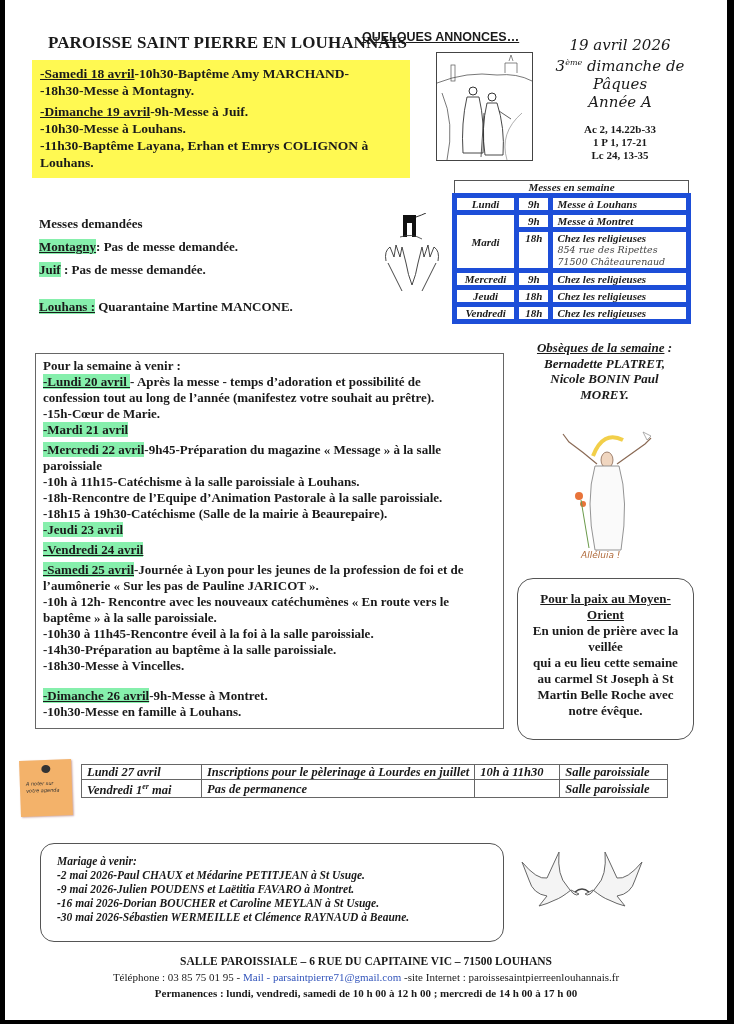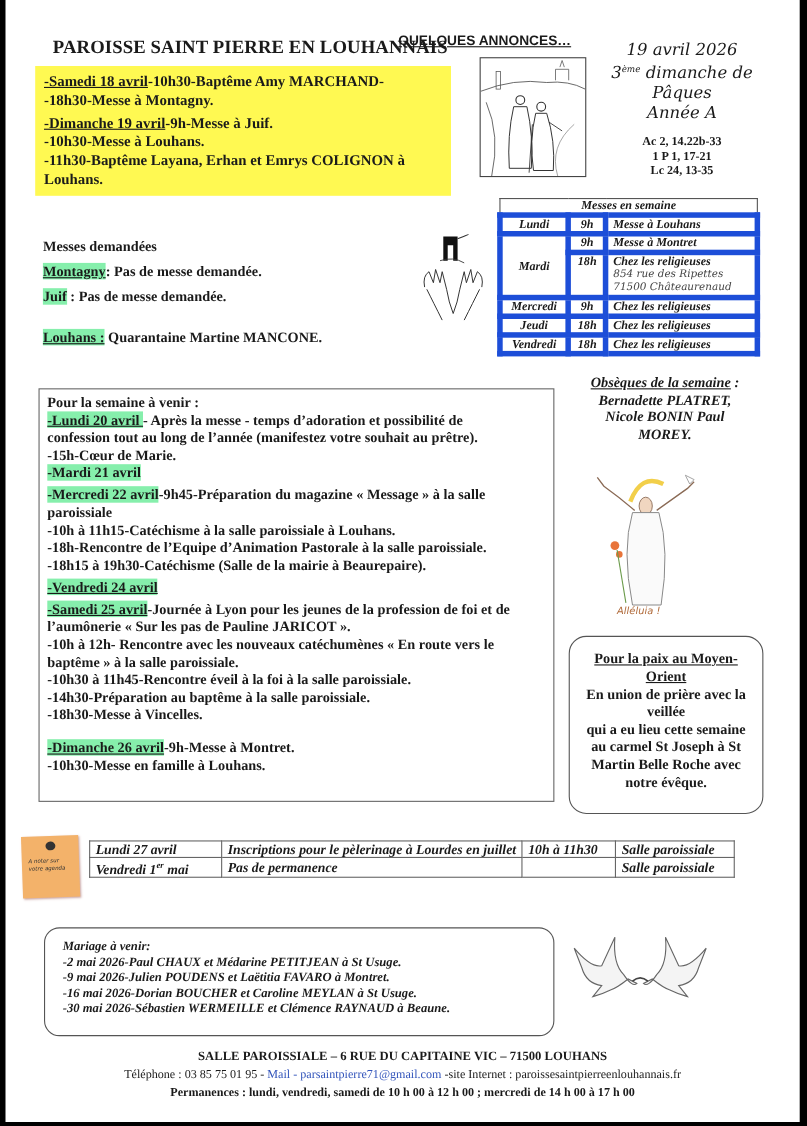--- a/index.html
+++ b/index.html
@@ -31,21 +31,21 @@
 
     #requested { left: 34px; top: 212px; font-size: 13px; font-weight: bold; line-height: 23px; }
     #requested .row3 { margin-top: 14px; }
     #hands-icon { left: 377px; top: 213px; width: 60px; height: 80px; }
 
     #week-box { left: 30px; top: 353px; width: 469px; height: 376px; border: 1.5px solid #666; padding: 4px 0 0 7px; font-size: 13px; font-weight: bold; line-height: 16px; }
     #week-box .gap { height: 4px; }
     #week-box .biggap { height: 14px; }
 
     #obseques { left: 512px; top: 340px; width: 175px; text-align: center; font-size: 13px; font-weight: bold; font-style: italic; line-height: 15.5px; }
-    #jesus-img { left: 530px; top: 430px; width: 110px; height: 135px; }
+    #jesus-img { left: 550px; top: 430px; width: 110px; height: 135px; }
 
     #peace-box { left: 512px; top: 578px; width: 177px; height: 162px; border: 1.5px solid #555; border-radius: 16px; text-align: center; font-size: 13px; font-weight: bold; line-height: 16px; padding-top: 12px; }
 
     #postit { left: 15px; top: 760px; width: 52px; height: 56px; background: #f3b26a; transform: rotate(-2deg); box-shadow: 1px 1px 2px #caa; }
     #postit .pin { position: absolute; left: 22px; top: 5px; width: 9px; height: 8px; border-radius: 50%; background: #333; }
     #postit .txt { position: absolute; left: 6px; top: 20px; font-family: "DejaVu Sans", sans-serif; font-size: 5px; color: #333; font-style: italic; line-height: 7px; }
 
     #agenda-table { left: 76px; top: 764px; border-collapse: collapse; font-size: 12.5px; font-weight: bold; font-style: italic; }
     #agenda-table td { border: 1px solid #666; padding: 0 5px; height: 15px; line-height: 14px; white-space: nowrap; }
 
@@ -166,20 +166,21 @@
     <div><span class="u hl">-Lundi 20 avril </span><span>- Après la messe - temps d’adoration et possibilité de</span></div>
     <div>confession tout au long de l’année (manifestez votre souhait au prêtre).</div>
     <div>-15h-Cœur de Marie.</div>
     <div><span class="hl">-Mardi 21 avril</span></div>
     <div class="gap"></div>
     <div><span class="hl">-Mercredi 22 avril</span><span>-9h45-Préparation du magazine « Message » à la salle</span></div>
     <div>paroissiale</div>
     <div>-10h à 11h15-Catéchisme à la salle paroissiale à Louhans.</div>
     <div>-18h-Rencontre de l’Equipe d’Animation Pastorale à la salle paroissiale.</div>
     <div>-18h15 à 19h30-Catéchisme (Salle de la mairie à Beaurepaire).</div>
+    <div><span class="hl">-Jeudi 23 avril</span></div>
     <div class="gap"></div>
     <div><span class="u hl">-Vendredi 24 avril</span></div>
     <div class="gap"></div>
     <div><span class="u hl">-Samedi 25 avril</span><span>-Journée à Lyon pour les jeunes de la profession de foi et de</span></div>
     <div>l’aumônerie « Sur les pas de Pauline JARICOT ».</div>
     <div>-10h à 12h- Rencontre avec les nouveaux catéchumènes « En route vers le</div>
     <div>baptême » à la salle paroissiale.</div>
     <div>-10h30 à 11h45-Rencontre éveil à la foi à la salle paroissiale.</div>
     <div>-14h30-Préparation au baptême à la salle paroissiale.</div>
     <div>-18h30-Messe à Vincelles.</div>

